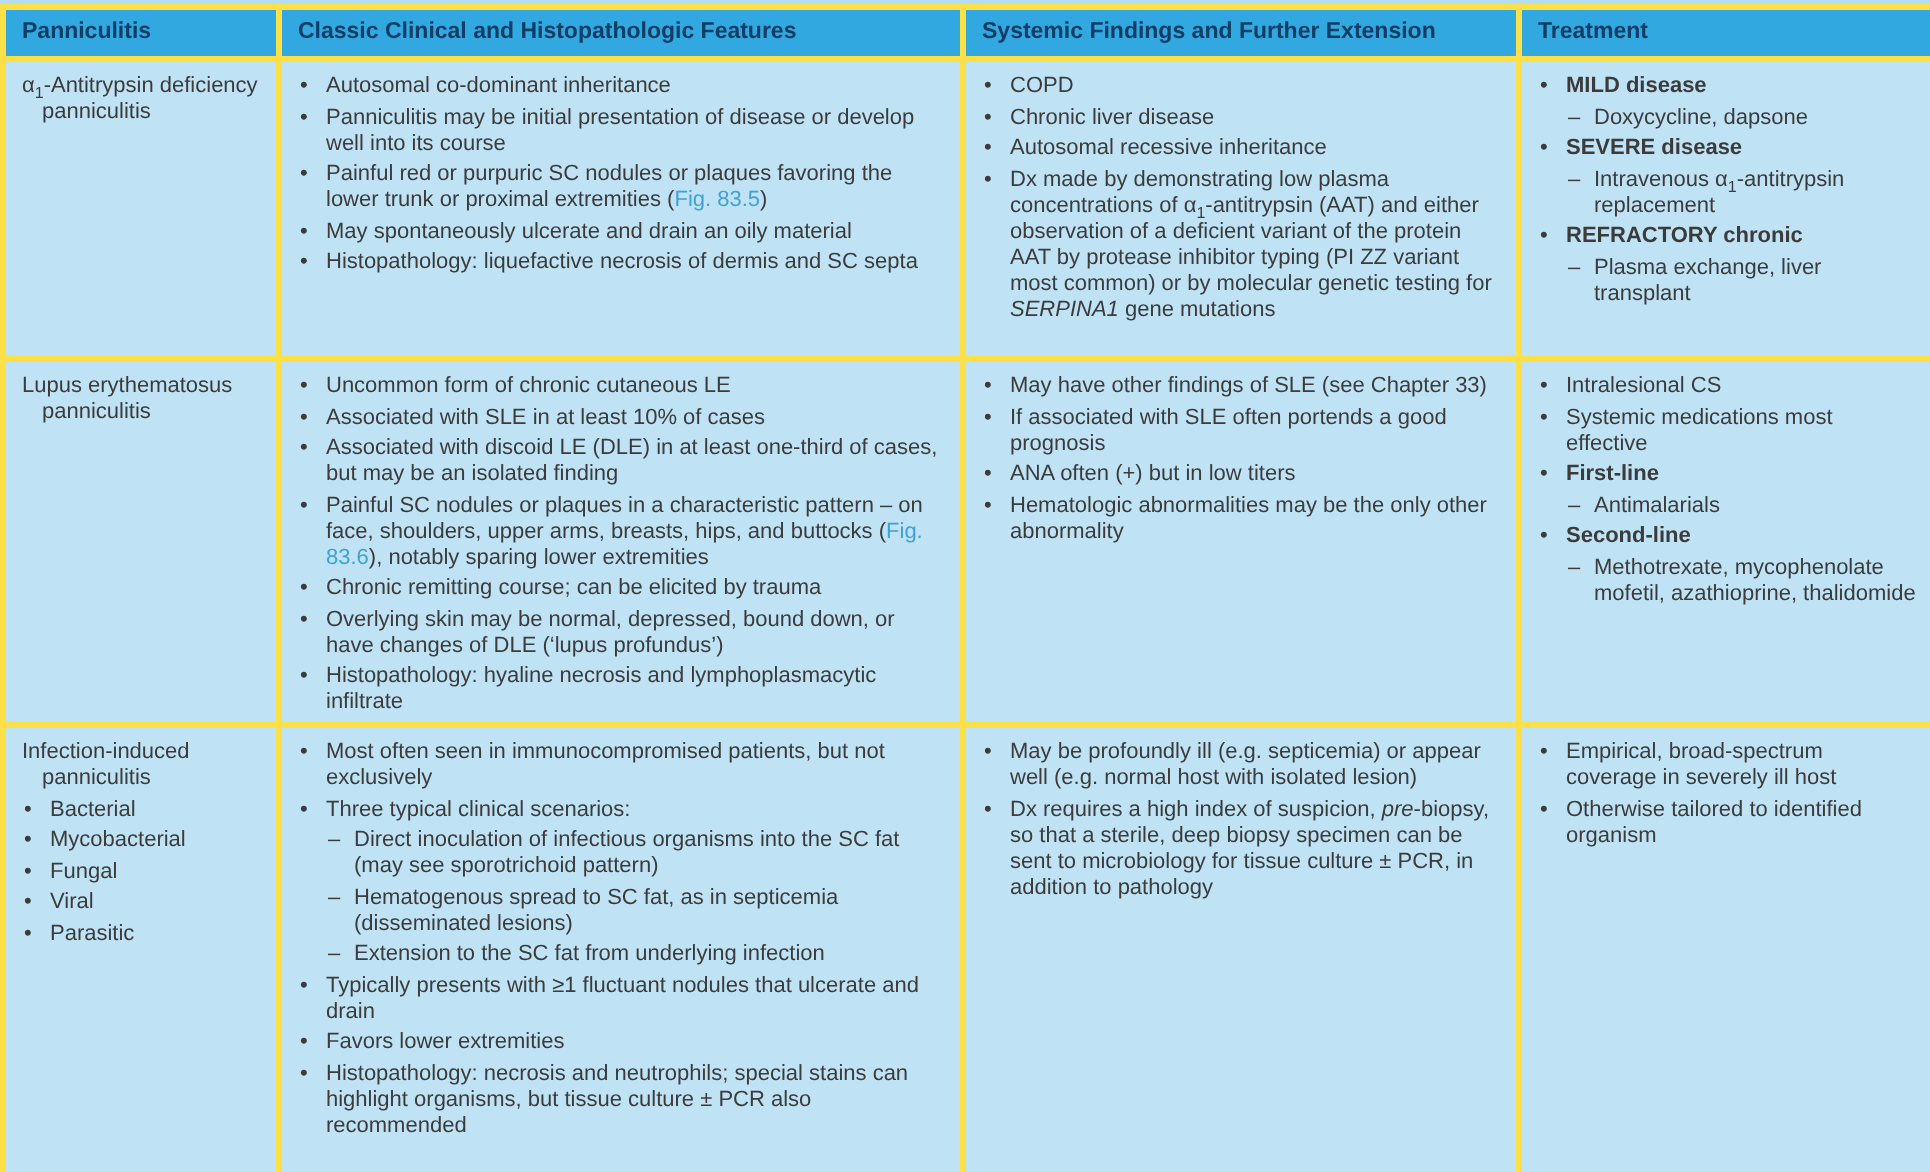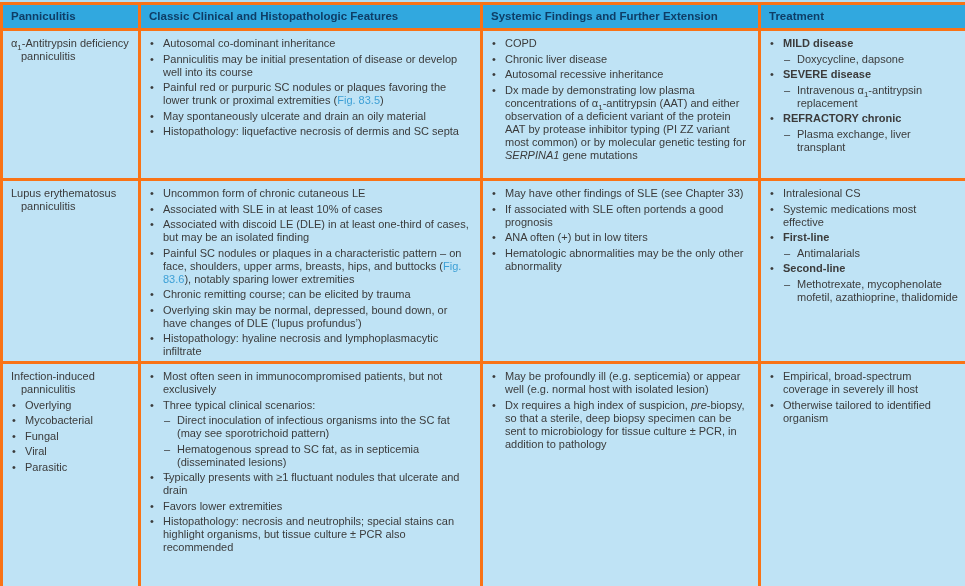--- a/index.html
+++ b/index.html
@@ -1,20 +1,20 @@
 <!DOCTYPE html>
 <html style="--header-bg: #31a8df; --header-text: #0e3d66; --cell-bg: #bfe3f5; --body-text: #3b3b3b; --link: #3da0d6; --outer-border: #b3ddf2;"><head>
 <meta charset="utf-8">
 <style>
   html,body{margin:0;padding:0;background:#fff;}
   body{width:965px;height:586px;overflow:hidden;}
   .tbl{
     box-sizing:border-box;width:965px;height:586px;
     border-top:2px solid #b3ddf2;
-    padding:3px 0 0 3px;background:#f97316;
+    padding:3px 0 0 3px;background:#fde047;
     display:grid;
     grid-template-columns:135px 339px 275px 1fr;
     grid-template-rows:23px 147px 180px 1fr;
     gap:3px;
     font-family:"Liberation Sans",sans-serif;
     font-size:11px;line-height:13px;
     color:var(--body-text,#3b3b3b);
   }
   .hcell{
     background:var(--header-bg,#31a8df);
@@ -95,32 +95,32 @@
       <div class="item lvl1"><span class="marker">•</span><span class="txt"><span>Intralesional CS</span></span></div>
       <div class="item lvl1"><span class="marker">•</span><span class="txt"><span>Systemic medications most effective</span></span></div>
       <div class="item lvl1"><span class="marker">•</span><span class="txt"><b>First-line</b></span></div>
       <div class="item lvl2"><span class="marker">–</span><span class="txt"><span>Antimalarials</span></span></div>
       <div class="item lvl1"><span class="marker">•</span><span class="txt"><b>Second-line</b></span></div>
       <div class="item lvl2"><span class="marker">–</span><span class="txt"><span>Methotrexate, mycophenolate mofetil, azathioprine, thalidomide</span></span></div>
     </div>
 
   <div class="cell">
       <div class="row-label"><span>Infection-induced panniculitis</span></div>
-      <div class="item lvl1"><span class="marker">•</span><span class="txt"><span>Overlying</span></span></div>
+      <div class="item lvl1"><span class="marker">•</span><span class="txt"><span>Bacterial</span></span></div>
       <div class="item lvl1"><span class="marker">•</span><span class="txt"><span>Mycobacterial</span></span></div>
       <div class="item lvl1"><span class="marker">•</span><span class="txt"><span>Fungal</span></span></div>
       <div class="item lvl1"><span class="marker">•</span><span class="txt"><span>Viral</span></span></div>
       <div class="item lvl1"><span class="marker">•</span><span class="txt"><span>Parasitic</span></span></div>
     </div>
   <div class="cell">
       <div class="item lvl1"><span class="marker">•</span><span class="txt"><span>Most often seen in immunocompromised patients, but not exclusively</span></span></div>
       <div class="item lvl1"><span class="marker">•</span><span class="txt"><span>Three typical clinical scenarios:</span></span></div>
       <div class="item lvl2"><span class="marker">–</span><span class="txt"><span>Direct inoculation of infectious organisms into the SC fat (may see sporotrichoid pattern)</span></span></div>
       <div class="item lvl2"><span class="marker">–</span><span class="txt"><span>Hematogenous spread to SC fat, as in septicemia (disseminated lesions)</span></span></div>
-      <div class="item lvl2"><span class="marker">–</span></div>
+      <div class="item lvl2"><span class="marker">–</span><span class="txt"><span>Extension to the SC fat from underlying infection</span></span></div>
       <div class="item lvl1"><span class="marker">•</span><span class="txt"><span>Typically presents with ≥1 fluctuant nodules that ulcerate and drain</span></span></div>
       <div class="item lvl1"><span class="marker">•</span><span class="txt"><span>Favors lower extremities</span></span></div>
       <div class="item lvl1"><span class="marker">•</span><span class="txt"><span>Histopathology: necrosis and neutrophils; special stains can highlight organisms, but tissue culture ± PCR also recommended</span></span></div>
     </div>
   <div class="cell">
       <div class="item lvl1"><span class="marker">•</span><span class="txt"><span>May be profoundly ill (e.g. septicemia) or appear well (e.g. normal host with isolated lesion)</span></span></div>
       <div class="item lvl1"><span class="marker">•</span><span class="txt"><span>Dx requires a high index of suspicion, </span><i>pre</i><span>-biopsy, so that a sterile, deep biopsy specimen can be sent to microbiology for tissue culture ± PCR, in addition to pathology</span></span></div>
     </div>
   <div class="cell">
       <div class="item lvl1"><span class="marker">•</span><span class="txt"><span>Empirical, broad-spectrum coverage in severely ill host</span></span></div>

